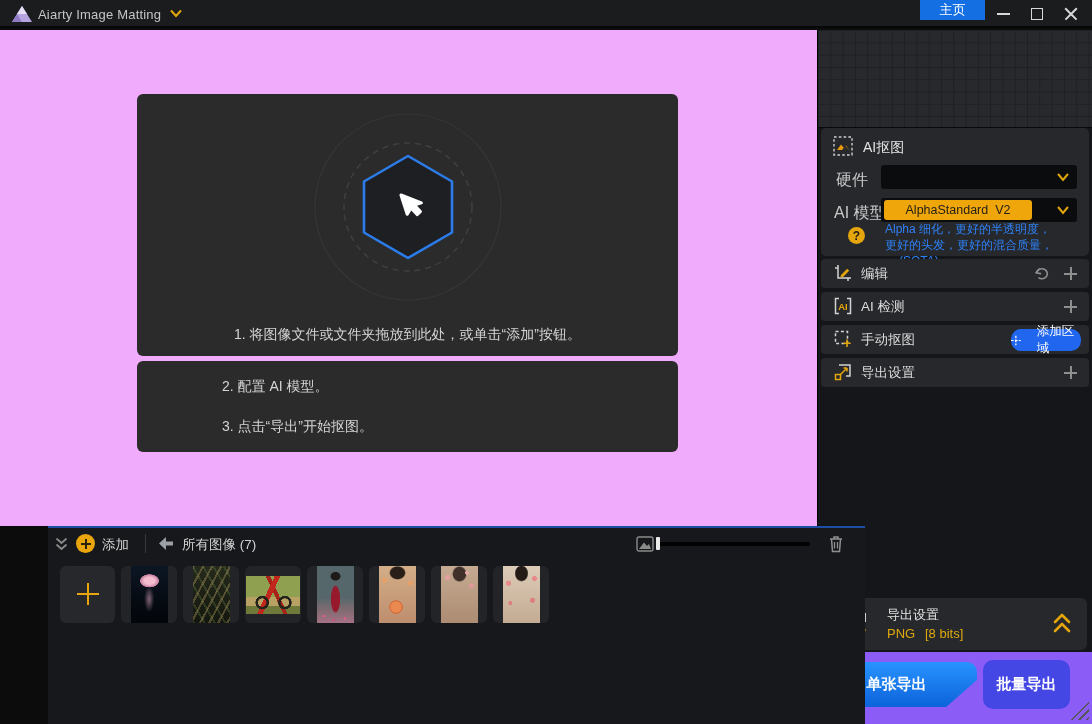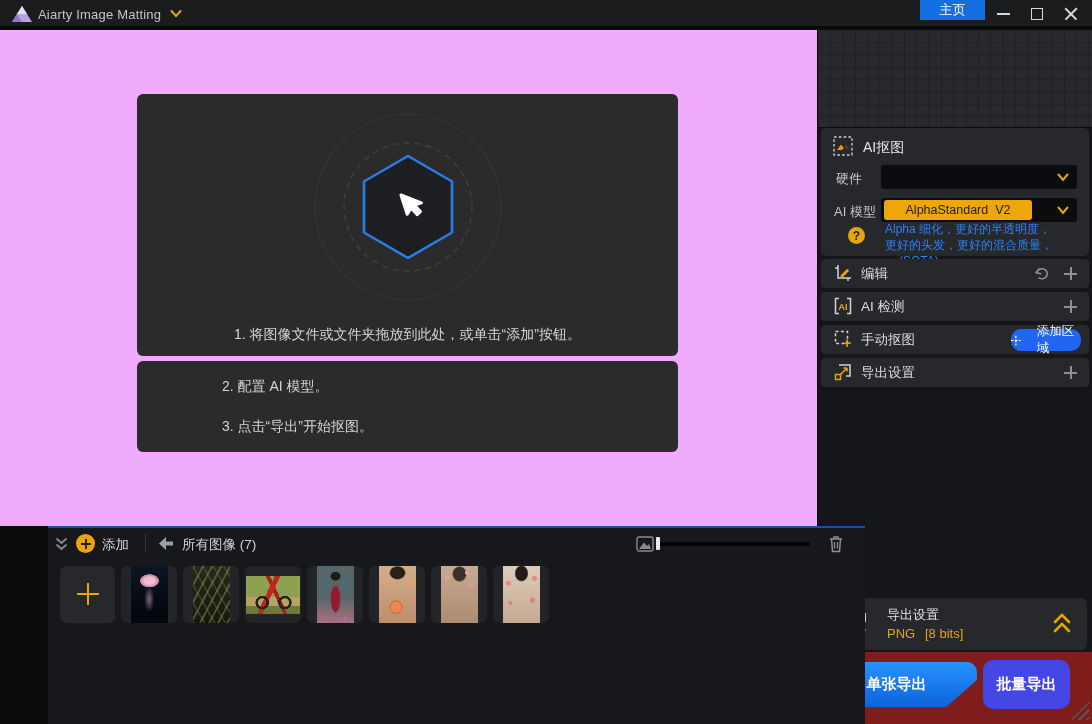--- a/index.html
+++ b/index.html
@@ -32,21 +32,21 @@
 
   
   .sidebar { position:absolute; left:817px; top:30px; width:275px; height:694px; background:#141619; border-left:1px solid #000; }
   .grid-preview { position:absolute; left:0; top:0; width:275px; height:98px; background-color:#28292c;
     background-image:linear-gradient(#1e2023 1px, transparent 1px),linear-gradient(90deg,#1e2023 1px, transparent 1px);
     background-size:12.3px 12.3px; border-bottom:1px solid #0a0a0a; }
 
   .matting-card { position:absolute; left:3px; top:98px; width:268px; height:128px; background:#26282b; border-radius:5px; }
   .sec-icon { position:absolute; width:20px; height:20px; }
   .matting-title { position:absolute; left:42px; top:11px; font-size:14px; color:#e4e4e4; }
-  .row-label { position:absolute; font-size:13px; color:#c9c9c9; }
+  .row-label { position:absolute; font-size:16px; color:#c9c9c9; }
   .select { position:absolute; left:60px; width:196px; height:24px; background:#0b0c0e; border-radius:3px; cursor:pointer; }
   .select-value { position:absolute; left:0; top:0; width:172px; height:24px; display:flex; align-items:center; justify-content:center; font-size:12px; color:#f2f2f2; }
   .select-chev { position:absolute; right:8px; top:8px; width:12px; height:9px; }
   .model-pill { position:absolute; left:3px; top:2px; width:148px; height:20px; background:#efa60a; border-radius:3px; display:flex; align-items:center; justify-content:center; font-size:12.5px; color:#262118; white-space:pre; }
   .help-circle { position:absolute; left:27px; top:99px; width:17px; height:17px; border-radius:50%; background:#e5a50d; color:#1f1c14; font-size:12px; font-weight:bold; display:flex; align-items:center; justify-content:center; cursor:pointer; }
   .desc-line { position:absolute; left:64px; font-size:12px; color:#2f80f5; }
   .desc-tag { margin-left:14px; }
 
   .side-bar-row { position:absolute; left:3px; width:268px; height:29px; background:#26282b; border-radius:4px; cursor:pointer; }
   .bar-label { position:absolute; left:40px; top:6px; font-size:13.5px; color:#dcdcdc; }
@@ -55,21 +55,21 @@
   .bar-plus::after  { content:""; position:absolute; left:6px; top:0; width:1.6px; height:13px; background:#8f8f8f; }
   .undo-btn { position:absolute; right:40px; top:6px; width:16px; height:16px; cursor:pointer; }
   .add-region-btn { position:absolute; right:8px; top:4px; width:70px; height:22px; background:#2166ef; border-radius:10px; display:flex; align-items:center; justify-content:center; gap:16px; color:#fff; font-size:12.5px; cursor:pointer; }
 
   .export-card { position:absolute; left:5px; top:568px; width:264px; height:52px; background:#26282b; border-radius:6px; cursor:pointer; }
   .export-title { position:absolute; left:64px; top:8px; font-size:13px; color:#e3e3e3; }
   .export-format { position:absolute; left:64px; top:28px; font-size:13px; color:#dfa90d; }
   .export-bits { position:absolute; left:102px; top:28px; font-size:13px; color:#dfa90d; }
   .collapse-chev { position:absolute; right:16px; top:14px; width:18px; height:22px; cursor:pointer; }
 
-  .export-footer { position:absolute; left:0; top:622px; width:275px; height:72px; background:#7f1d1d; border-top-left-radius:18px; }
+  .export-footer { position:absolute; left:0; top:622px; width:275px; height:72px; background:#8b5cf6; border-top-left-radius:18px; }
   .single-btn { position:absolute; left:12px; top:10px; width:147px; height:45px; border-radius:10px;
      background:linear-gradient(180deg,#2793ff,#0d63da);
      clip-path:polygon(0 0,100% 0,100% 40%,79% 100%,0 100%);
      color:#fff; font-size:15px; font-weight:bold; display:flex; align-items:center; justify-content:center; padding-right:14px; cursor:pointer; }
   .batch-btn { position:absolute; left:165px; top:8px; width:87px; height:49px; border-radius:10px; background:#4547e4;
      color:#fff; font-size:15px; font-weight:bold; display:flex; align-items:center; justify-content:center; cursor:pointer; }
   .resize-grip { position:absolute; right:4px; bottom:4px; width:20px; height:20px;
      background:repeating-linear-gradient(135deg, transparent 0 4px, #56585c 4px 5.5px);
      clip-path:polygon(100% 0,100% 100%,0 100%); cursor:nwse-resize; }
 

